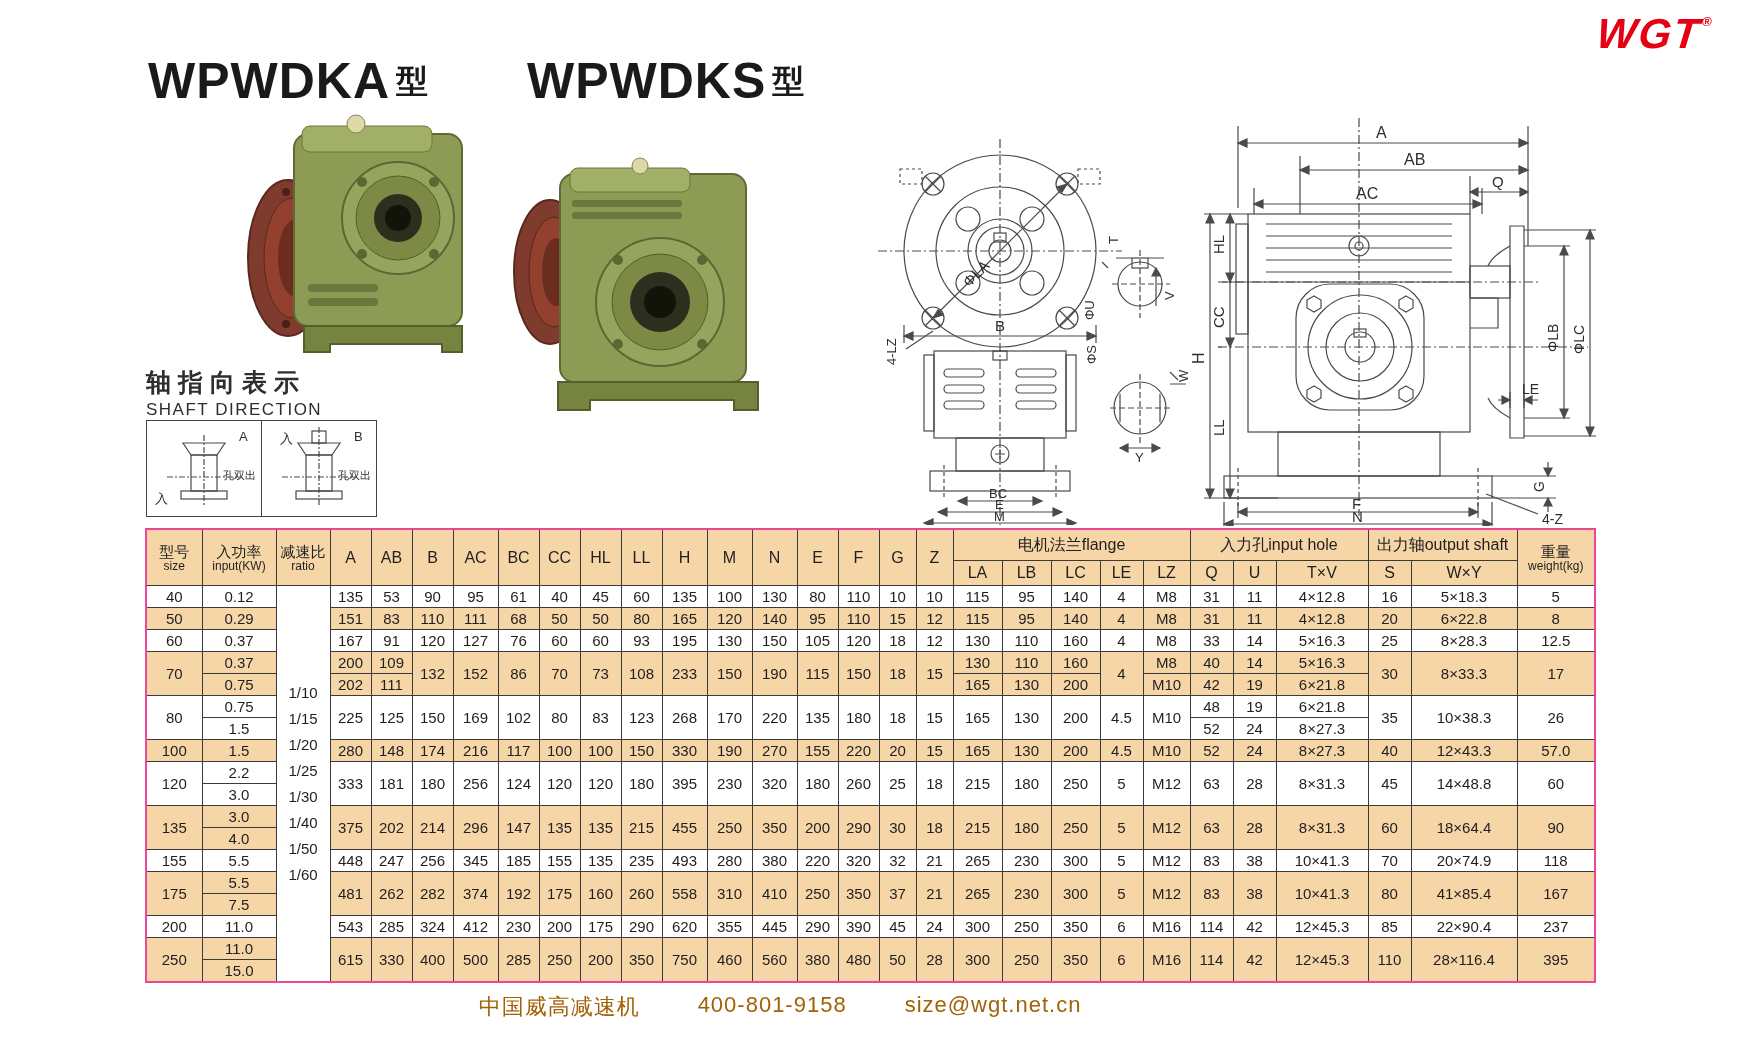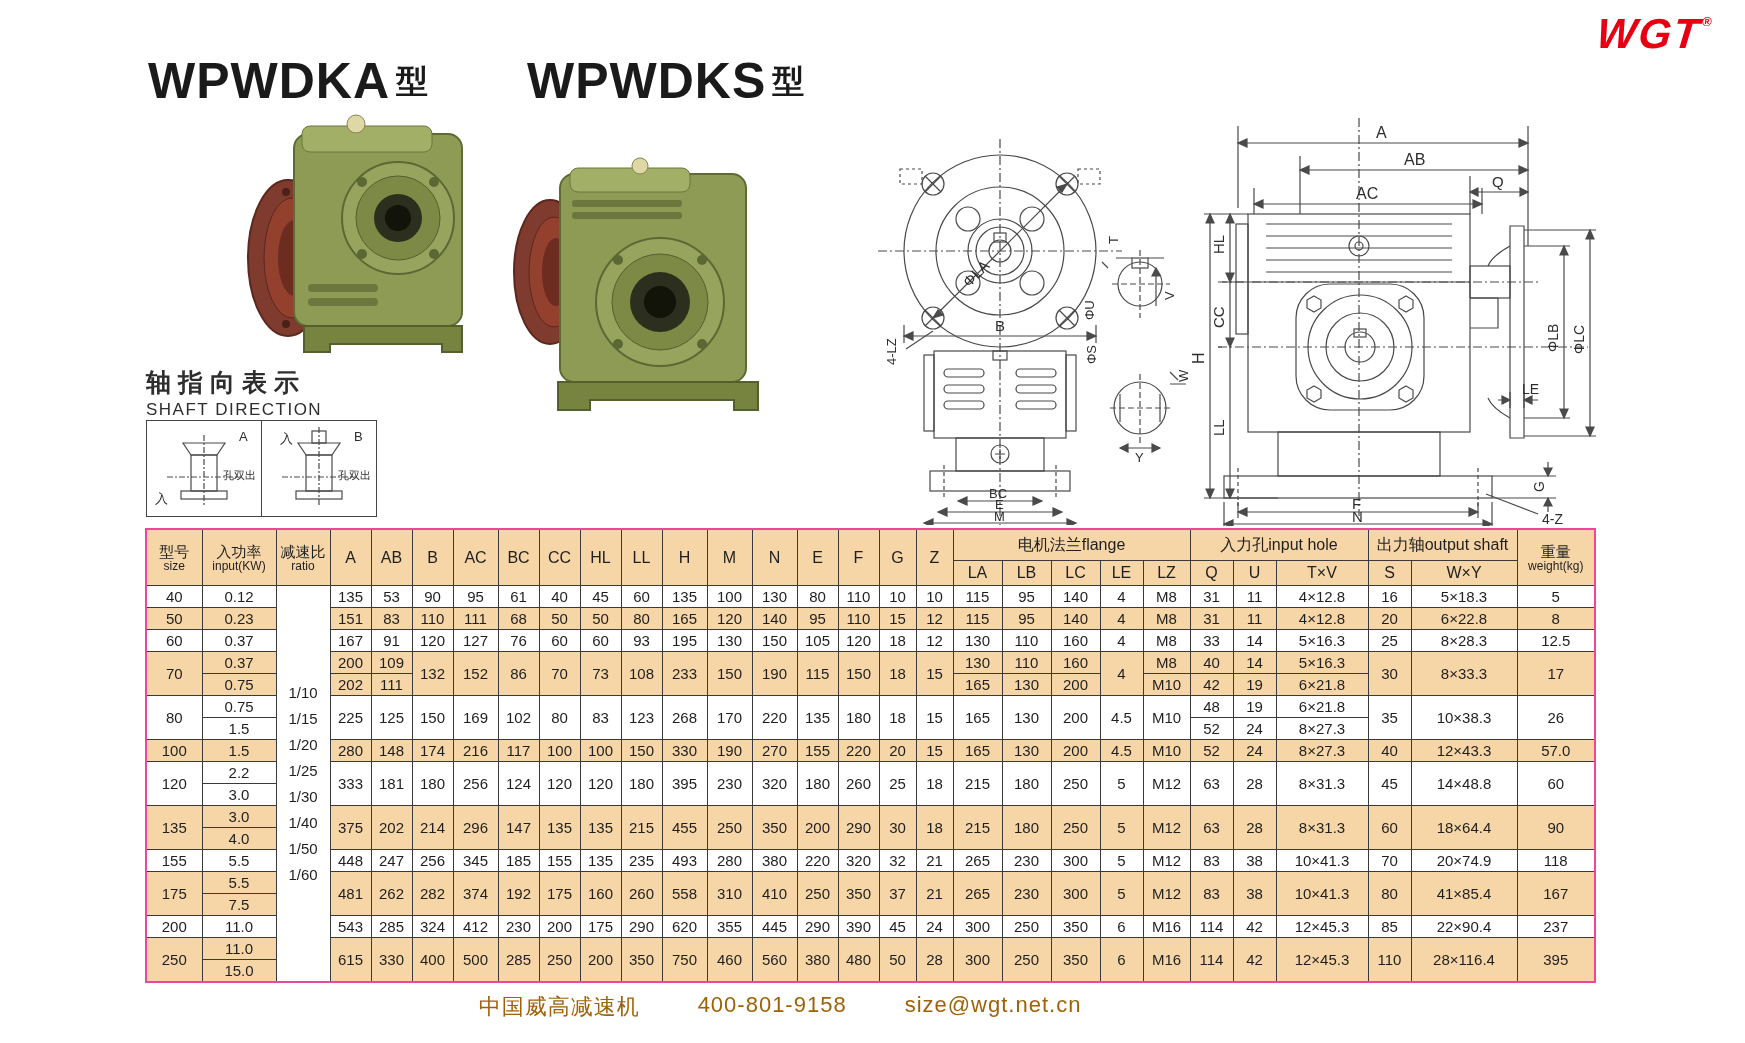--- a/index.html
+++ b/index.html
@@ -423,21 +423,21 @@
             <td>M8</td>
             <td>31</td>
             <td>11</td>
             <td>4×12.8</td>
             <td>16</td>
             <td>5×18.3</td>
             <td>5</td>
           </tr>
           <tr class="shade">
             <td class="size-cell">50</td>
-            <td>0.23</td>
+            <td>0.29</td>
             <td>151</td>
             <td>83</td>
             <td>110</td>
             <td>111</td>
             <td>68</td>
             <td>50</td>
             <td>50</td>
             <td>80</td>
             <td>165</td>
             <td>120</td>

